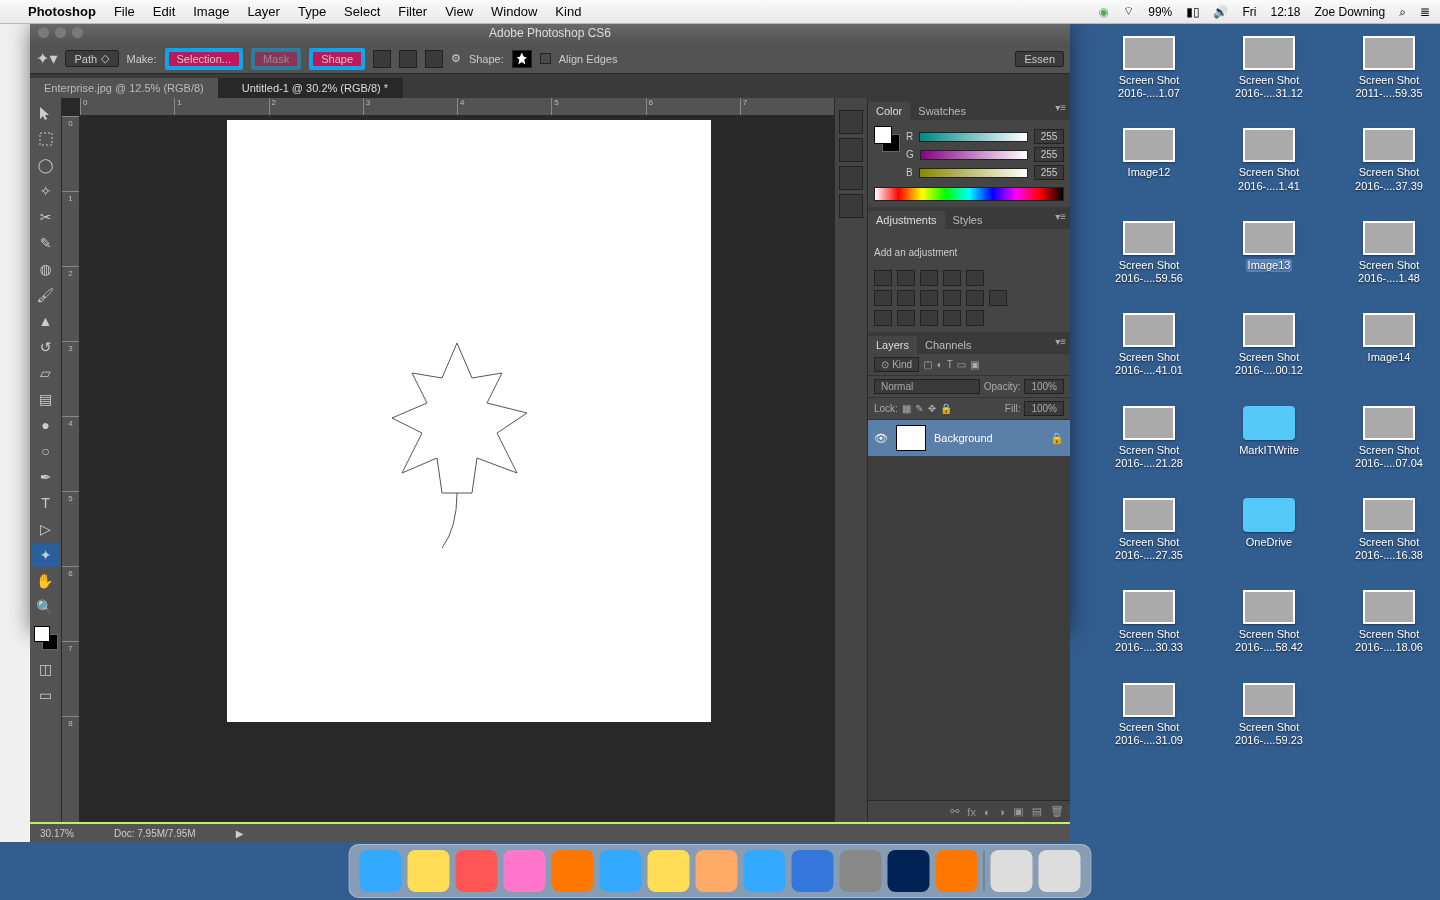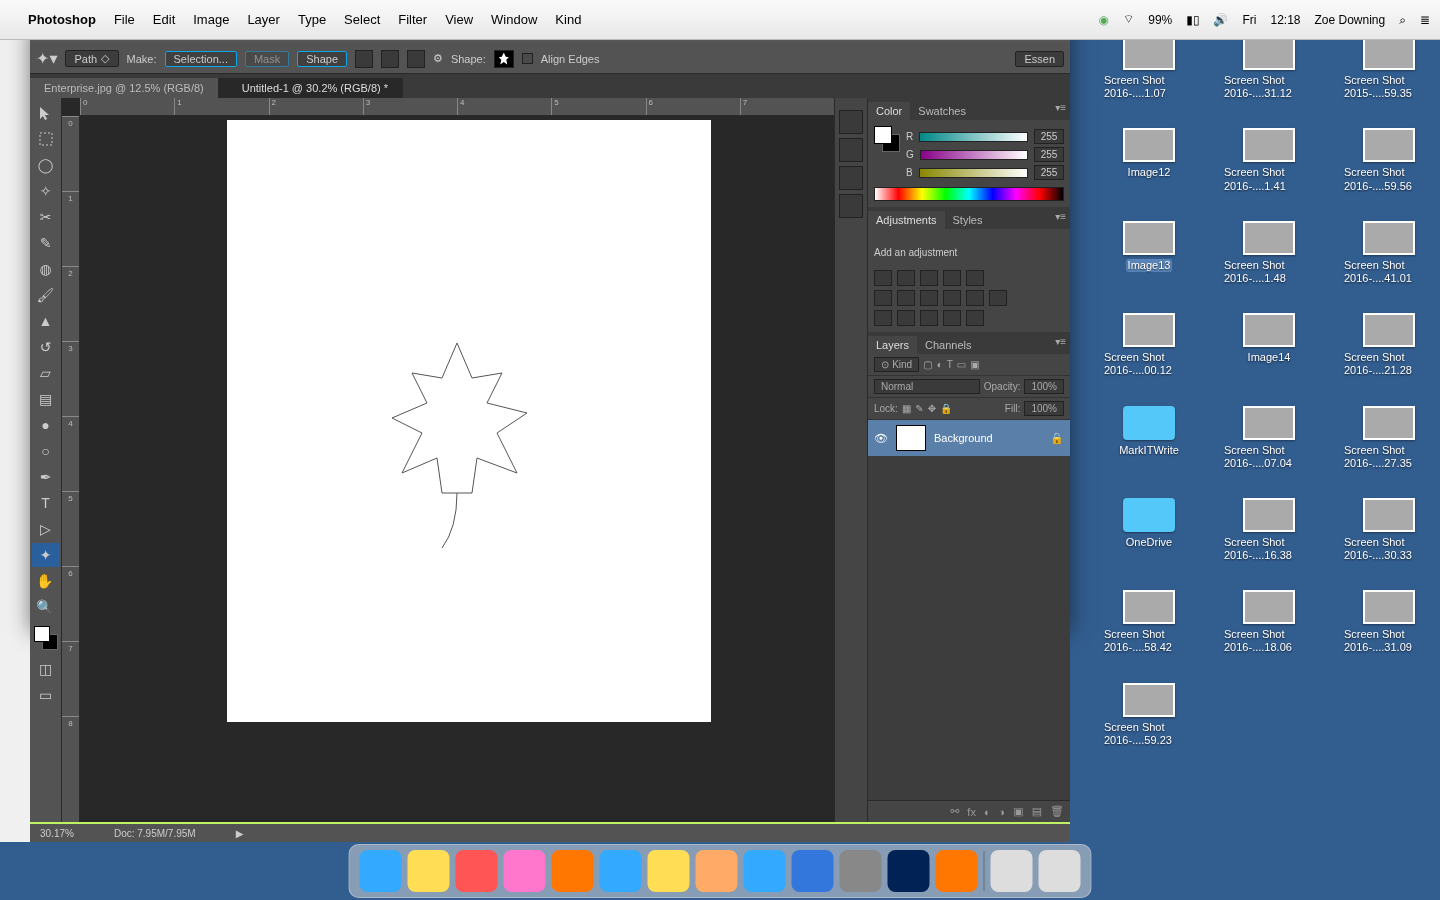--- a/index.html
+++ b/index.html
@@ -1,48 +1,48 @@
 <!DOCTYPE html>
 <html><head>
 <meta charset="utf-8">
 <style>
 * { margin: 0; padding: 0; box-sizing: border-box; font-family: -apple-system, "Lucida Grande", sans-serif; }
 body { width: 1440px; height: 900px; background: #4a7ab0; overflow: hidden; position: relative; }
 
 
-.menubar { height: 40px; background: linear-gradient(#fafafa,#e8e8e8); display: flex; align-items: center; font-size: 13px; padding: 0 10px; justify-content: space-between; border-bottom: 1px solid #bbb; position: relative; z-index: 100; }
+.menubar { height: 24px; background: linear-gradient(#fafafa,#e8e8e8); display: flex; align-items: center; font-size: 13px; padding: 0 10px; justify-content: space-between; border-bottom: 1px solid #bbb; position: relative; z-index: 100; }
 .menubar-left { display: flex; gap: 18px; align-items: center; }
 .menubar-right { display: flex; gap: 14px; align-items: center; font-size: 12px; }
 .menubar-left span, .menubar-right span { cursor: default; }
 .menubar-left .appname { font-weight: bold; }
 
 
 .desktop { position: absolute; top: 22px; left: 0; right: 0; bottom: 0; background: #325d8f; }
 
 
 .desktop-icons { position: absolute; right: 6px; top: 14px; width: 340px; display: grid; grid-template-columns: repeat(3, 90px); gap: 28px 30px; justify-content: end; }
-.desktop-icon { display: flex; flex-direction: column; align-items: center; font-size: 11px; color: #fff; text-align: left; text-shadow: 0 1px 2px rgba(0,0,0,.7); cursor: default; }
+.desktop-icon { display: flex; flex-direction: column; align-items: center; font-size: 11px; color: #fff; text-align: center; text-shadow: 0 1px 2px rgba(0,0,0,.7); cursor: default; }
 .desktop-icon .thumb { width: 52px; height: 34px; background: #aaa; border: 2px solid #fff; box-shadow: 0 1px 2px rgba(0,0,0,.4); margin-bottom: 4px; }
 .desktop-icon .thumb.folder { background: #54c8f8; border: none; border-radius: 4px; }
 .desktop-icon.selected .lbl { background: #5a85b8; border-radius: 3px; padding: 0 2px; }
 .desktop-icon .lbl { line-height: 1.2; }
 
 
 .bgapp { position: absolute; left: 0; top: 0; width: 32px; height: 820px; background: #f0f0f0; border-right: 1px solid #ccc; }
 
 
 .ps-window { position: absolute; left: 30px; top: 0; width: 1040px; height: 606px; background: #535353; box-shadow: 0 4px 20px rgba(0,0,0,.5); }
 .ps-titlebar { height: 22px; background: linear-gradient(#6b6b6b,#535353); display: flex; align-items: center; justify-content: center; color: #ddd; font-size: 12px; position: relative; }
 .ps-traffic { position: absolute; left: 8px; top: 5px; display: flex; gap: 6px; }
 .ps-traffic div { width: 11px; height: 11px; border-radius: 50%; background: #7a7a7a; }
 
 
 .ps-options { height: 30px; background: #535353; border-bottom: 1px solid #2a2a2a; display: flex; align-items: center; gap: 8px; padding: 0 6px; font-size: 11px; color: #ccc; }
 .ps-options .sel { background: #3c3c3c; border: 1px solid #222; padding: 1px 8px; border-radius: 2px; display: flex; align-items: center; gap: 4px; }
-.ps-options .btn { background: #404040; border: 1px solid #0ea5e9; padding: 1px 8px; border-radius: 2px; }
+.ps-options .btn { background: #be185d; border: 4px solid #0ea5e9; padding: 1px 8px; border-radius: 2px; }
 .ps-options .icon { width: 18px; height: 18px; background: #3a3a3a; border: 1px solid #222; }
 .ps-options .shapeprev { width: 20px; height: 18px; background: #000; border: 1px solid #222; display: flex; align-items: center; justify-content: center; }
 .ps-options .shapeprev::after { content: ""; width: 10px; height: 12px; background: #fff; clip-path: polygon(50% 0,70% 35%,100% 40%,75% 60%,85% 100%,50% 80%,15% 100%,25% 60%,0 40%,30% 35%); }
 .ps-options .chk { width: 11px; height: 11px; border: 1px solid #222; background: #4a4a4a; }
 .ps-options .right { margin-left: auto; }
 
 
 .ps-tabs { height: 24px; background: #3a3a3a; display: flex; align-items: flex-end; font-size: 11px; color: #bbb; }
 .ps-tab { padding: 4px 14px 4px 14px; background: #535353; border-right: 1px solid #2a2a2a; cursor: default; position: relative; }
 .ps-tab.active { background: #282828; color: #ddd; padding-left: 23px; }
@@ -385,29 +385,33 @@
       <div class="desktop-icon">
         <div class="thumb"></div>
         <div class="lbl">Screen Shot 2016-....1.07</div>
       </div>
       <div class="desktop-icon">
         <div class="thumb"></div>
         <div class="lbl">Screen Shot 2016-....31.12</div>
       </div>
       <div class="desktop-icon">
         <div class="thumb"></div>
-        <div class="lbl">Screen Shot 2015-....59.35</div>
+        <div class="lbl">Screen Shot 2011-....59.35</div>
       </div>
       <div class="desktop-icon">
         <div class="thumb"></div>
         <div class="lbl">Image12</div>
       </div>
       <div class="desktop-icon">
         <div class="thumb"></div>
         <div class="lbl">Screen Shot 2016-....1.41</div>
+      </div>
+      <div class="desktop-icon">
+        <div class="thumb"></div>
+        <div class="lbl">Screen Shot 2016-....37.39</div>
       </div>
       <div class="desktop-icon">
         <div class="thumb"></div>
         <div class="lbl">Screen Shot 2016-....59.56</div>
       </div>
       <div class="desktop-icon selected">
         <div class="thumb"></div>
         <div class="lbl">Image13</div>
       </div>
       <div class="desktop-icon">

